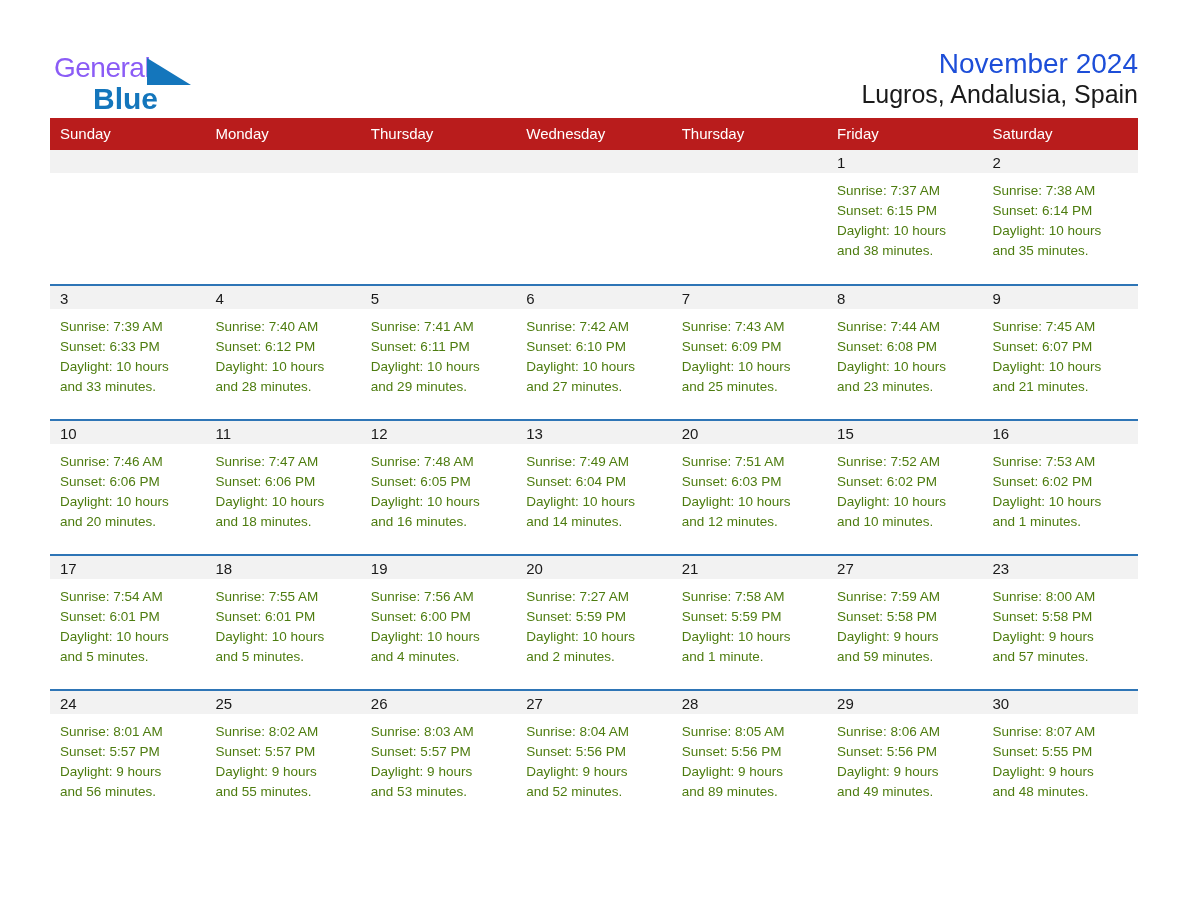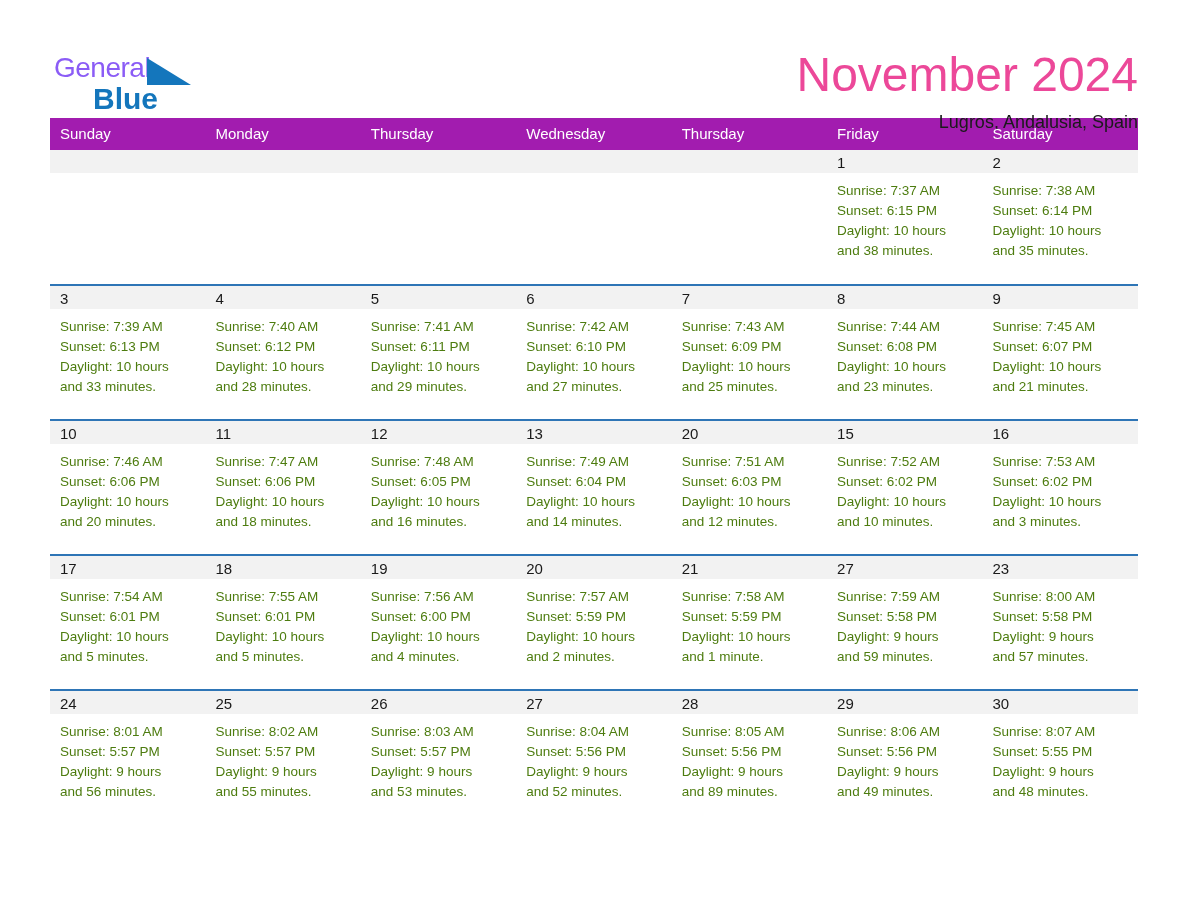--- a/index.html
+++ b/index.html
@@ -66,45 +66,45 @@
     left: 43px;
     top: 36px;
     font-weight: 700;
   }
 
   .titles {
     text-align: right;
     padding-top: 0;
   }
   .month-title {
-    font-size: 48px;
+    font-size: 28px;
     font-weight: 400;
-    color: #ec4899;
+    color: #1d4ed8;
     line-height: 1.12;
     white-space: nowrap;
   }
   .location-title {
-    font-size: 18px;
+    font-size: 25px;
     font-weight: 400;
     color: #1a1a1a;
     line-height: 1.15;
-    margin-top: 10px;
+    margin-top: 1px;
     white-space: nowrap;
   }
 
   
   .calendar {
     width: 1088px;
     margin-top: 10px;
     border-collapse: collapse;
     table-layout: fixed;
   }
 
   .calendar thead th {
-    background: #a21caf;
+    background: #b91c1c;
     color: #ffffff;
     font-size: 15px;
     font-weight: 400;
     text-align: left;
     padding: 7px 0 8px 10px;
     height: 30px;
     vertical-align: middle;
   }
 
   .calendar td {
@@ -228,21 +228,21 @@
               </div>
             </div>
           </td>
         </tr>
         <tr class="week-row">
           <td>
             <div class="daycell">
               <div class="daynum-band">3</div>
               <div class="dayinfo">
                 <div>Sunrise: 7:39 AM</div>
-                <div>Sunset: 6:13 PM</div>
+                <div>Sunset: 6:33 PM</div>
                 <div>Daylight: 10 hours</div>
                 <div>and 33 minutes.</div>
               </div>
             </div>
           </td>
           <td>
             <div class="daycell">
               <div class="daynum-band">4</div>
               <div class="dayinfo">
                 <div>Sunrise: 7:40 AM</div>
@@ -375,21 +375,21 @@
               </div>
             </div>
           </td>
           <td>
             <div class="daycell">
               <div class="daynum-band">16</div>
               <div class="dayinfo">
                 <div>Sunrise: 7:53 AM</div>
                 <div>Sunset: 6:02 PM</div>
                 <div>Daylight: 10 hours</div>
-                <div>and 3 minutes.</div>
+                <div>and 1 minutes.</div>
               </div>
             </div>
           </td>
         </tr>
         <tr class="week-row">
           <td>
             <div class="daycell">
               <div class="daynum-band">17</div>
               <div class="dayinfo">
                 <div>Sunrise: 7:54 AM</div>
@@ -418,21 +418,21 @@
                 <div>Sunset: 6:00 PM</div>
                 <div>Daylight: 10 hours</div>
                 <div>and 4 minutes.</div>
               </div>
             </div>
           </td>
           <td>
             <div class="daycell">
               <div class="daynum-band">20</div>
               <div class="dayinfo">
-                <div>Sunrise: 7:57 AM</div>
+                <div>Sunrise: 7:27 AM</div>
                 <div>Sunset: 5:59 PM</div>
                 <div>Daylight: 10 hours</div>
                 <div>and 2 minutes.</div>
               </div>
             </div>
           </td>
           <td>
             <div class="daycell">
               <div class="daynum-band">21</div>
               <div class="dayinfo">

